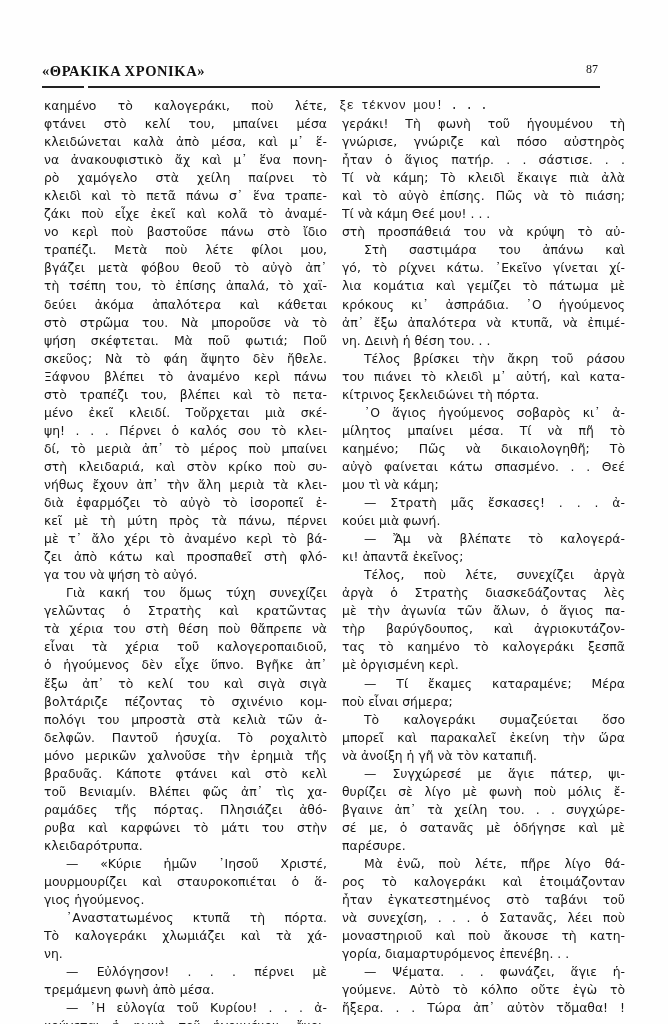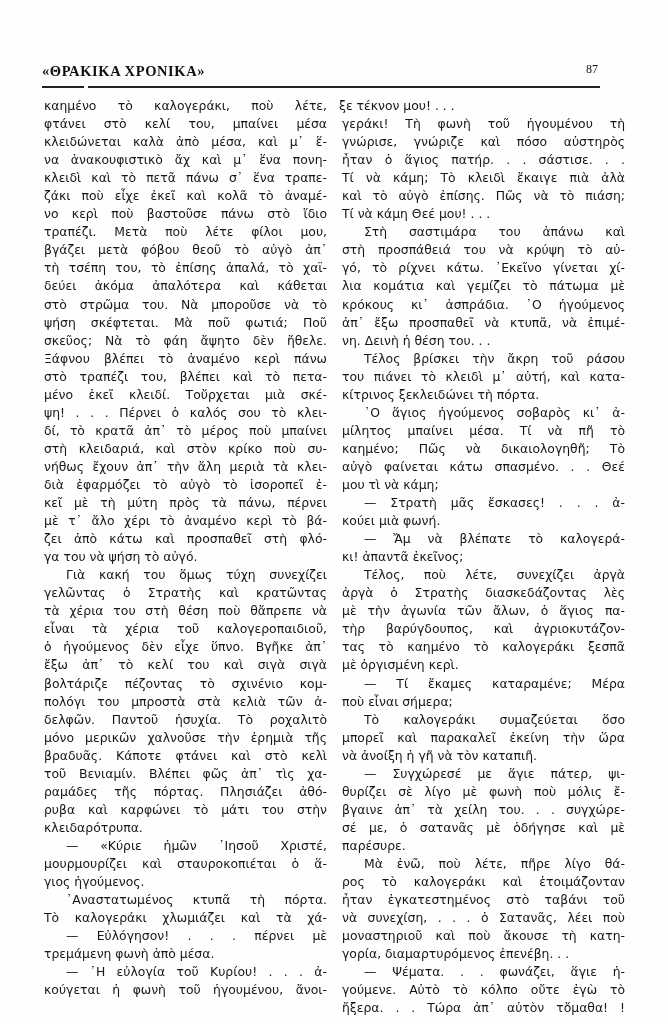--- a/index.html
+++ b/index.html
@@ -84,54 +84,56 @@
       overflow: hidden;
     }
     .line.last {
       text-align-last: left;
     }
     .line.indent {
       padding-left: 22px;
     }
     .col-right .line:first-child {
       margin-left: -3px;
+      font-family: Liberation Mono, monospace;
     }
   </style>
 </head>
 <body>
 
 <div class="page">
 
   <div class="running-head">
     <span class="journal-title">«ΘΡΑΚΙΚΑ ΧΡΟΝΙΚΑ»</span>
     <span class="page-number">87</span>
   </div>
   <div class="head-rule"></div>
   <div class="head-rule-gap"></div>
 
   <div class="column col-left" id="col-left">
       <span class="line">καημένο τὸ  καλογεράκι, ποὺ  λέτε,</span>
       <span class="line">φτάνει στὸ κελί του,  μπαίνει μέσα</span>
       <span class="line">κλειδώνεται καλὰ ἀπὸ μέσα, καὶ μ᾽ ἕ-</span>
       <span class="line">να ἀνακουφιστικὸ ἄχ καὶ μ᾽ ἕνα πονη-</span>
+      <span class="line">ρὸ  χαμόγελο στὰ χείλη  παίρνει τὸ</span>
       <span class="line">κλειδὶ καὶ τὸ πετᾶ πάνω σ᾽ ἕνα τραπε-</span>
       <span class="line">ζάκι ποὺ εἶχε ἐκεῖ καὶ κολᾶ τὸ ἀναμέ-</span>
       <span class="line">νο κερὶ ποὺ βαστοῦσε πάνω στὸ ἴδιο</span>
       <span class="line">τραπέζι. Μετὰ ποὺ λέτε φίλοι  μου,</span>
       <span class="line">βγάζει μετὰ φόβου θεοῦ τὸ αὐγὸ ἀπ᾽</span>
       <span class="line">τὴ τσέπη του, τὸ ἐπίσης ἀπαλά, τὸ χαϊ-</span>
       <span class="line">δεύει ἀκόμα ἀπαλότερα καὶ  κάθεται</span>
       <span class="line">στὸ στρῶμα του. Νὰ μποροῦσε νὰ τὸ</span>
       <span class="line">ψήση σκέφτεται. Μὰ ποῦ φωτιά; Ποῦ</span>
       <span class="line">σκεῦος; Νὰ τὸ φάη ἄψητο δὲν ἤθελε.</span>
       <span class="line">Ξάφνου βλέπει τὸ ἀναμένο κερὶ πάνω</span>
       <span class="line">στὸ τραπέζι του, βλέπει καὶ τὸ πετα-</span>
       <span class="line">μένο ἐκεῖ κλειδί. Τοὔρχεται μιὰ σκέ-</span>
       <span class="line">ψη! . . .  Πέρνει ὁ καλός σου τὸ κλει-</span>
-      <span class="line">δί, τὸ κρατᾶ ἀπ᾽ τὸ μέρος ποὺ μπαίνει</span>
+      <span class="line">δί, τὸ μεριὰ ἀπ᾽ τὸ μέρος ποὺ μπαίνει</span>
       <span class="line">στὴ κλειδαριά, καὶ στὸν κρίκο ποὺ συ-</span>
       <span class="line">νήθως ἔχουν ἀπ᾽ τὴν ἄλη μεριὰ τὰ κλει-</span>
       <span class="line">διὰ ἐφαρμόζει τὸ αὐγὸ τὸ ἰσοροπεῖ ἐ-</span>
       <span class="line">κεῖ μὲ τὴ μύτη πρὸς τὰ πάνω, πέρνει</span>
       <span class="line">μὲ τ᾽ ἄλο χέρι τὸ ἀναμένο κερὶ τὸ βά-</span>
       <span class="line">ζει ἀπὸ κάτω καὶ προσπαθεῖ στὴ φλό-</span>
       <span class="line last">γα του νὰ ψήση τὸ αὐγό.</span>
       <span class="line indent">Γιὰ κακή του ὅμως τύχη συνεχίζει</span>
       <span class="line">γελῶντας ὁ Στρατὴς καὶ  κρατῶντας</span>
       <span class="line">τὰ χέρια του στὴ θέση ποὺ θἄπρεπε νὰ</span>
@@ -145,39 +147,40 @@
       <span class="line">βραδυᾶς. Κάποτε φτάνει καὶ στὸ κελὶ</span>
       <span class="line">τοῦ Βενιαμίν. Βλέπει φῶς ἀπ᾽ τὶς χα-</span>
       <span class="line">ραμάδες τῆς πόρτας. Πλησιάζει ἀθό-</span>
       <span class="line">ρυβα καὶ καρφώνει τὸ μάτι του στὴν</span>
       <span class="line last">κλειδαρότρυπα.</span>
       <span class="line indent">—  «Κύριε ἡμῶν ᾽Ιησοῦ  Χριστέ,</span>
       <span class="line">μουρμουρίζει καὶ σταυροκοπιέται ὁ ἅ-</span>
       <span class="line last">γιος ἡγούμενος.</span>
       <span class="line indent">᾽Αναστατωμένος κτυπᾶ τὴ πόρτα.</span>
       <span class="line">Τὸ καλογεράκι χλωμιάζει καὶ τὰ χά-</span>
+      <span class="line last">νη.</span>
       <span class="line indent">—  Εὐλόγησον! . . .  πέρνει  μὲ</span>
       <span class="line last">τρεμάμενη φωνὴ ἀπὸ μέσα.</span>
       <span class="line indent">— ᾽Η εὐλογία τοῦ Κυρίου! . . .  ἀ-</span>
       <span class="line">κούγεται ἡ φωνὴ τοῦ ἡγουμένου, ἄνοι-</span>
     </div>
   <div class="column col-right" id="col-right">
       <span class="line last">ξε τέκνον μου! . . .</span>
       <span class="line">γεράκι! Τὴ φωνὴ τοῦ ἡγουμένου τὴ</span>
       <span class="line">γνώρισε, γνώριζε καὶ πόσο αὐστηρὸς</span>
       <span class="line">ἦταν ὁ ἅγιος  πατήρ. . .  σάστισε. . .</span>
       <span class="line">Τί νὰ κάμη; Τὸ κλειδὶ ἔκαιγε πιὰ ἀλὰ</span>
       <span class="line">καὶ τὸ αὐγὸ ἐπίσης. Πῶς νὰ τὸ πιάση;</span>
       <span class="line last">Τί νὰ κάμη Θεέ μου! . . .</span>
+      <span class="line">στὴ προσπάθειά του νὰ κρύψη τὸ αὐ-</span>
       <span class="line indent">Στὴ σαστιμάρα του  ἀπάνω καὶ</span>
-      <span class="line">στὴ προσπάθειά του νὰ κρύψη τὸ αὐ-</span>
       <span class="line">γό, τὸ ρίχνει κάτω. ᾽Εκεῖνο γίνεται χί-</span>
       <span class="line">λια κομάτια καὶ γεμίζει τὸ πάτωμα μὲ</span>
       <span class="line">κρόκους κι᾽ ἀσπράδια. ᾽Ο  ἡγούμενος</span>
-      <span class="line">ἀπ᾽ ἔξω προσπαθεῖ νὰ κτυπᾶ, νὰ ἐπιμέ-</span>
+      <span class="line">ἀπ᾽ ἔξω ἀπαλότερα νὰ κτυπᾶ, νὰ ἐπιμέ-</span>
       <span class="line last">νη. Δεινὴ ἡ θέση του. . .</span>
       <span class="line indent">Τέλος βρίσκει τὴν ἄκρη τοῦ ράσου</span>
       <span class="line">του πιάνει τὸ κλειδὶ μ᾽ αὐτή, καὶ κατα-</span>
       <span class="line last">κίτρινος ξεκλειδώνει τὴ πόρτα.</span>
       <span class="line indent">᾽Ο ἅγιος ἡγούμενος σοβαρὸς κι᾽ ἀ-</span>
       <span class="line">μίλητος μπαίνει  μέσα. Τί νὰ πῆ τὸ</span>
       <span class="line">καημένο; Πῶς νὰ  δικαιολογηθῆ; Τὸ</span>
       <span class="line">αὐγὸ φαίνεται κάτω σπασμένο. . . Θεέ</span>
       <span class="line last">μου τὶ νὰ κάμη;</span>
       <span class="line indent">— Στρατὴ μᾶς ἔσκασες! . . .  ἀ-</span>

